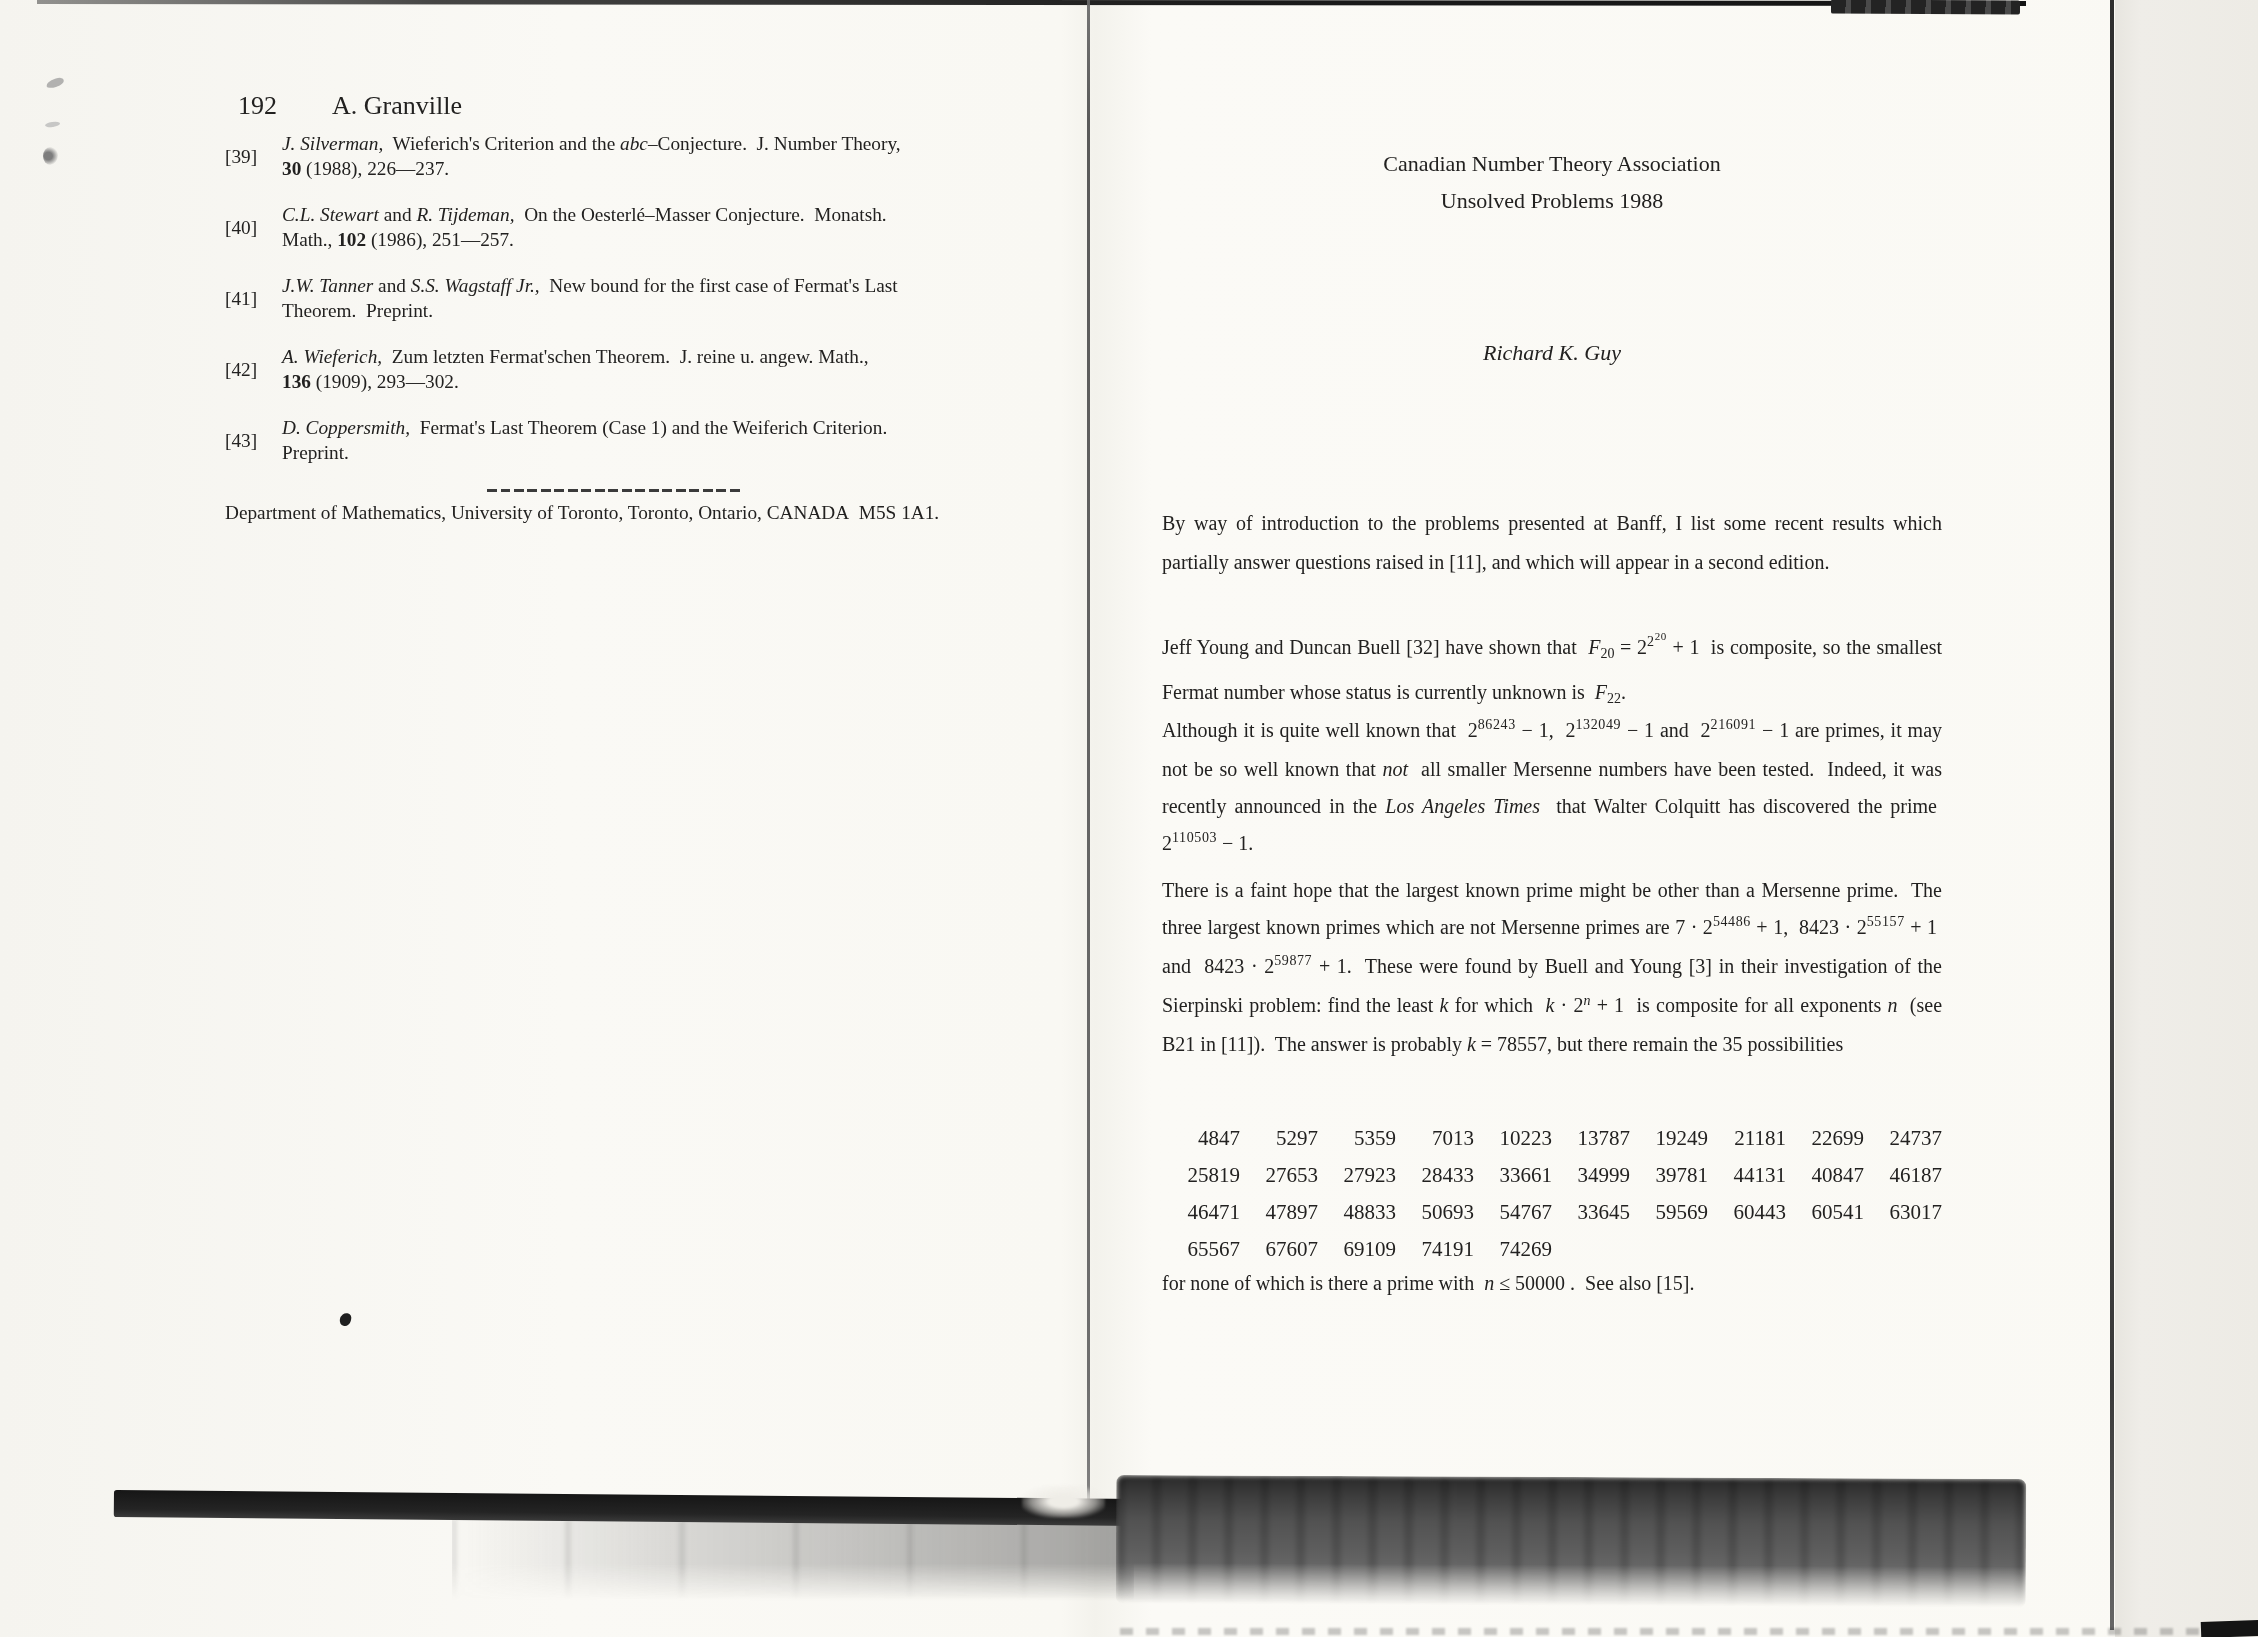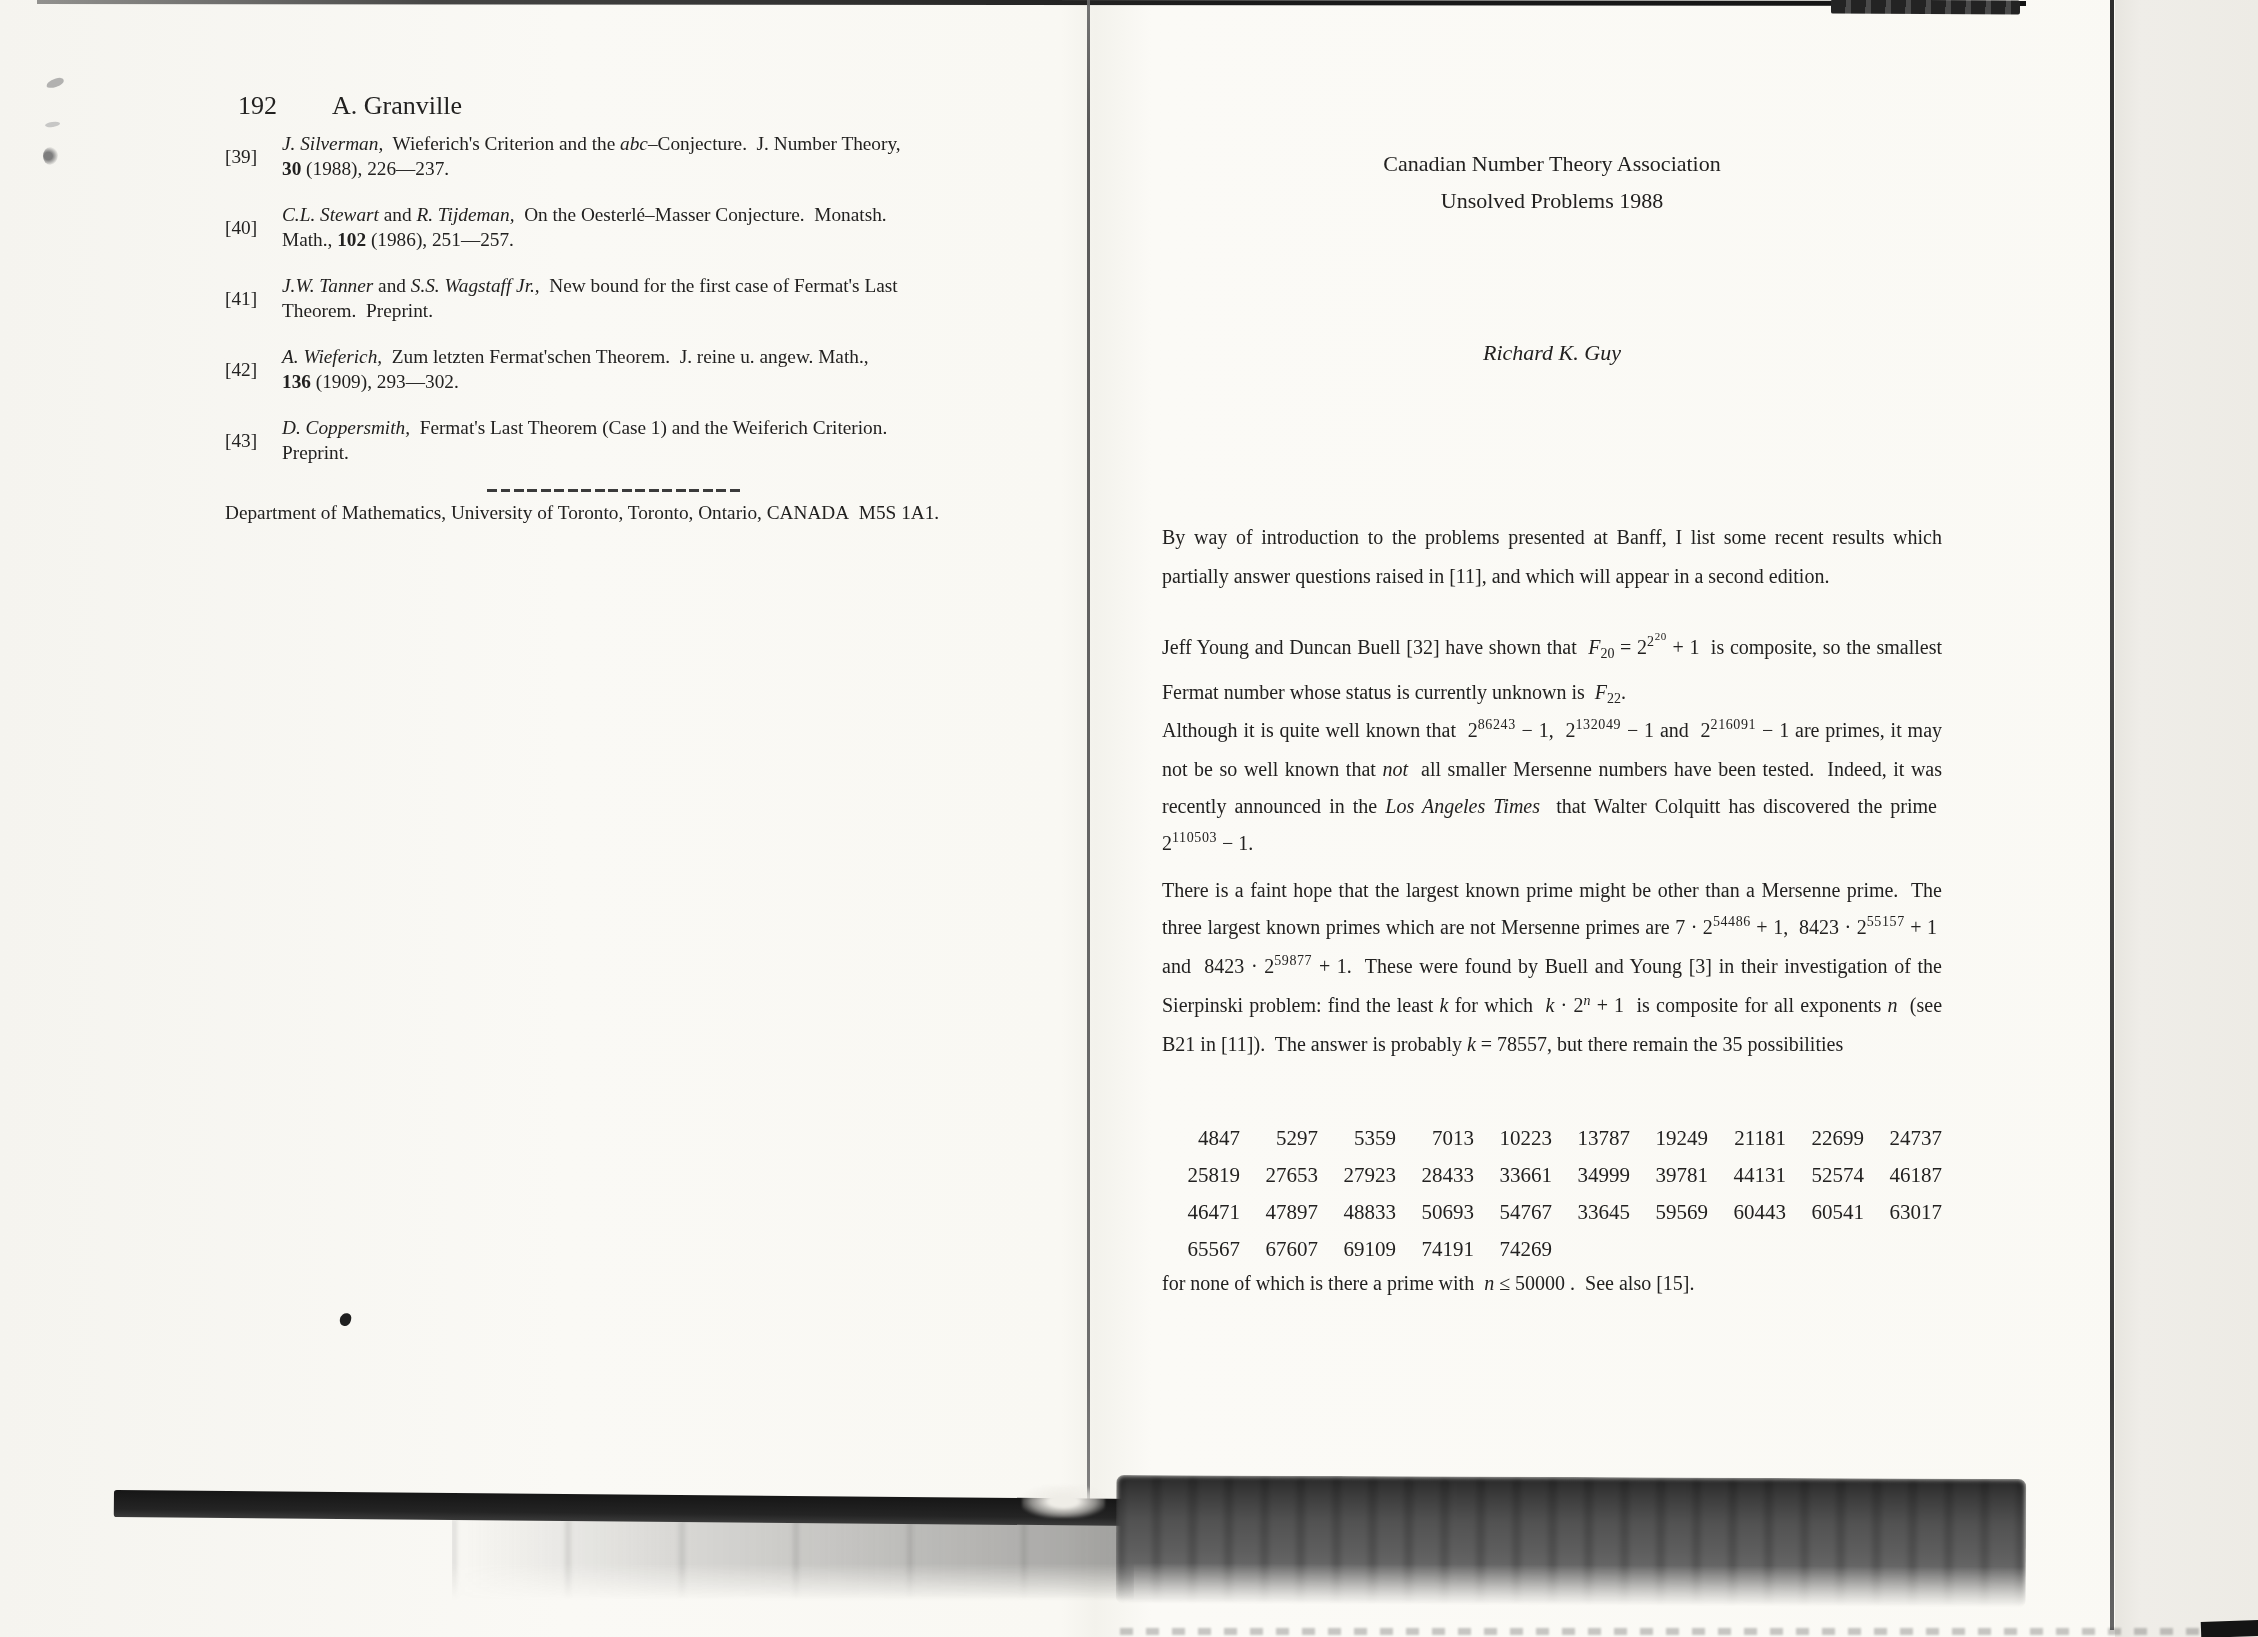--- a/index.html
+++ b/index.html
@@ -67,21 +67,21 @@
   .ref-text{flex:1 1 auto;}
   .dashes{position:absolute;left:487px;top:489px;width:253px;height:2.9px;
     background:repeating-linear-gradient(90deg,#3b3b3b 0 9.7px,rgba(0,0,0,0) 9.7px 13.5px);}
   .affil{position:absolute;left:225px;top:502px;margin:0;font-size:19.3px;white-space:nowrap;}
   .rp-title{position:absolute;left:70px;top:145px;width:780px;margin:0;
     font-size:22px;font-weight:400;line-height:37px;text-align:center;}
   .rp-author{position:absolute;left:70px;top:340px;width:780px;
     font-size:22px;font-style:italic;text-align:center;}
   .para{position:absolute;left:70px;width:780px;margin:0;font-size:20px;line-height:39px;
     text-align:justify;}
-  .p1{top:518px;}
+  .p1{top:504px;}
   .p2{top:626px;line-height:42px;}
   .p3{top:712px;line-height:37px;}
   .p4{top:872px;line-height:37px;}
   .numtable{position:absolute;left:70px;top:1120px;display:grid;
     grid-template-columns:repeat(10,78px);grid-auto-rows:37px;justify-items:end;
     font-size:21px;}
   .numtable .tc{line-height:37px;}
   .closing{position:absolute;left:70px;top:1265px;width:780px;margin:0;font-size:20px;line-height:37px;}
   
   .r-i{font-style:italic;}
@@ -169,21 +169,21 @@
       <span class="tc">22699</span>
       <span class="tc">24737</span>
       <span class="tc">25819</span>
       <span class="tc">27653</span>
       <span class="tc">27923</span>
       <span class="tc">28433</span>
       <span class="tc">33661</span>
       <span class="tc">34999</span>
       <span class="tc">39781</span>
       <span class="tc">44131</span>
-      <span class="tc">52574</span>
+      <span class="tc">40847</span>
       <span class="tc">46187</span>
       <span class="tc">46471</span>
       <span class="tc">47897</span>
       <span class="tc">48833</span>
       <span class="tc">50693</span>
       <span class="tc">54767</span>
       <span class="tc">33645</span>
       <span class="tc">59569</span>
       <span class="tc">60443</span>
       <span class="tc">60541</span>

